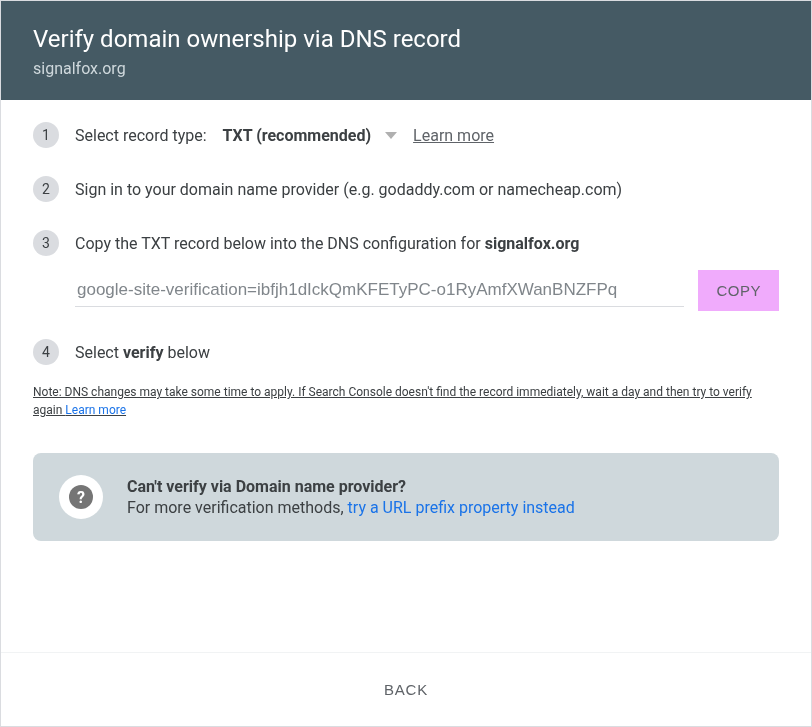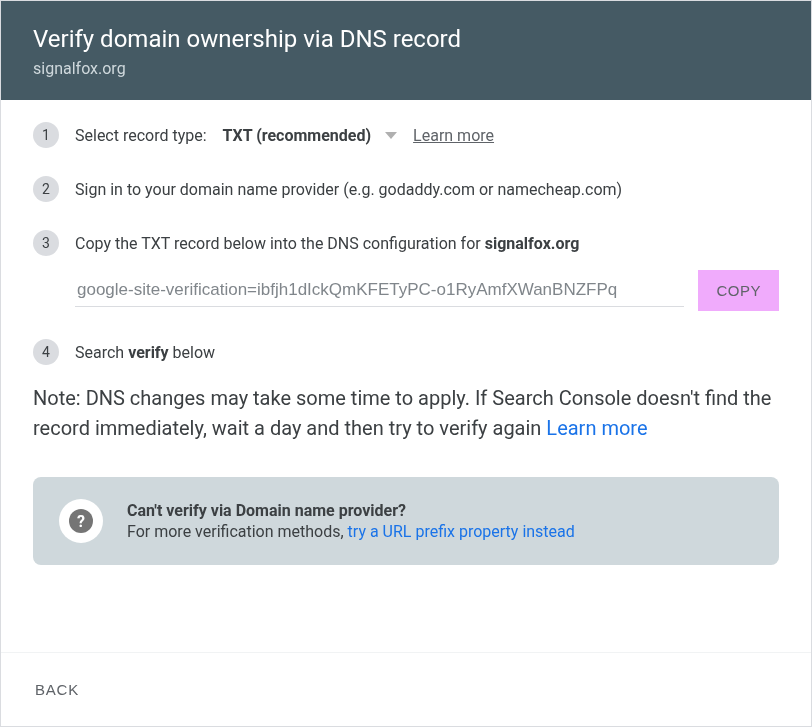--- a/index.html
+++ b/index.html
@@ -12,29 +12,29 @@
     .step { display: flex; align-items: center; gap: 16px; margin-bottom: 28px; }
     .circle { width: 26px; height: 26px; border-radius: 50%; background: #dadce0; color: #3c4043; display: flex; align-items: center; justify-content: center; font-size: 14px; flex-shrink: 0; }
     .step-body { display: flex; align-items: flex-start; gap: 16px; flex-wrap: wrap; font-size: 16px; color: #3c4043; }
     .dropdown { display: inline-flex; align-items: center; gap: 14px; cursor: pointer; font-weight: 700; color: #3c4043; }
     .chevron { width: 0; height: 0; border-left: 6px solid transparent; border-right: 6px solid transparent; border-top: 7px solid #b0b0b0; }
     .learn { color: #5f6368; text-decoration: underline; cursor: pointer; }
     .strong { font-weight: 700; }
     .record-row { display: flex; align-items: center; gap: 14px; margin: -4px 0 28px 42px; }
     .record-input { flex: 1; border: none; border-bottom: 1px solid #dadce0; padding: 6px 2px; font-size: 17px; color: #80868b; background: transparent; outline: none; }
     .copy-btn { background: #f0abfc; border: none; color: #5f6368; font-weight: 500; font-size: 15px; padding: 12px 18px; letter-spacing: .5px; cursor: pointer; }
-    .note { color: #3c4043; font-size: 20px; line-height: 1.5; margin-top: 6px; }
+    .note { color: #3c4043; font-size: 12px; line-height: 1.5; margin-top: 6px; text-decoration: underline; }
     .note a { color: #1a73e8; text-decoration: none; cursor: pointer; }
     .alt-box { background: #cfd8dc; border-radius: 8px; padding: 22px 26px; display: flex; align-items: center; gap: 24px; margin-top: 34px; }
     .alt-q { width: 44px; height: 44px; border-radius: 50%; background: #fff; display: flex; align-items: center; justify-content: center; flex-shrink: 0; }
     .alt-q-inner { width: 24px; height: 24px; border-radius: 50%; background: #757575; color: #fff; display: flex; align-items: center; justify-content: center; font-weight: 700; font-size: 16px; }
     .alt-text { color: #3c4043; font-size: 16px; }
     .alt-text .t { font-weight: 700; display: block; margin-bottom: 2px; }
     .alt-text a { color: #1a73e8; text-decoration: none; cursor: pointer; }
-    .footer { display: flex; justify-content: space-between; align-items: center; padding: 20px 28px; border-top: 1px solid #f1f3f4; }
+    .footer { display: flex; justify-content: space-between; align-items: center; padding: 20px 28px; border-top: 1px solid #f1f3f4; flex-direction: column; }
     .footer .right { display: flex; gap: 16px; align-items: center; }
     .btn-flat { background: none; border: none; color: #5f6368; font-weight: 500; font-size: 15px; letter-spacing: .8px; cursor: pointer; padding: 8px 6px; }
     .btn-solid { background: #546e7a; color: #fff; border: none; font-weight: 500; font-size: 15px; letter-spacing: .8px; padding: 10px 16px; border-radius: 4px; cursor: pointer; }
   </style>
 </head>
 <body>
 
 <div class="dialog">
 
   <div class="header">
@@ -71,21 +71,21 @@
     </div>
 
     <div class="record-row">
       <input class="record-input" readonly="" value="google-site-verification=ibfjh1dIckQmKFETyPC-o1RyAmfXWanBNZFPq" style="">
       <button class="copy-btn">COPY</button>
     </div>
 
     <div class="step" style="margin-bottom:18px;">
       <div class="circle">4</div>
       <div class="step-body">
-        <span><span>Search </span><span class="strong">verify</span><span> below</span></span>
+        <span><span>Select </span><span class="strong">verify</span><span> below</span></span>
       </div>
     </div>
 
     <p class="note">
       <span>Note: DNS changes may take some time to apply. If Search Console doesn't find the record immediately, wait a day and then try to verify again </span><a>Learn more</a>
     </p>
 
     <div class="alt-box">
       <div class="alt-q">
           <div class="alt-q-inner">?</div>

